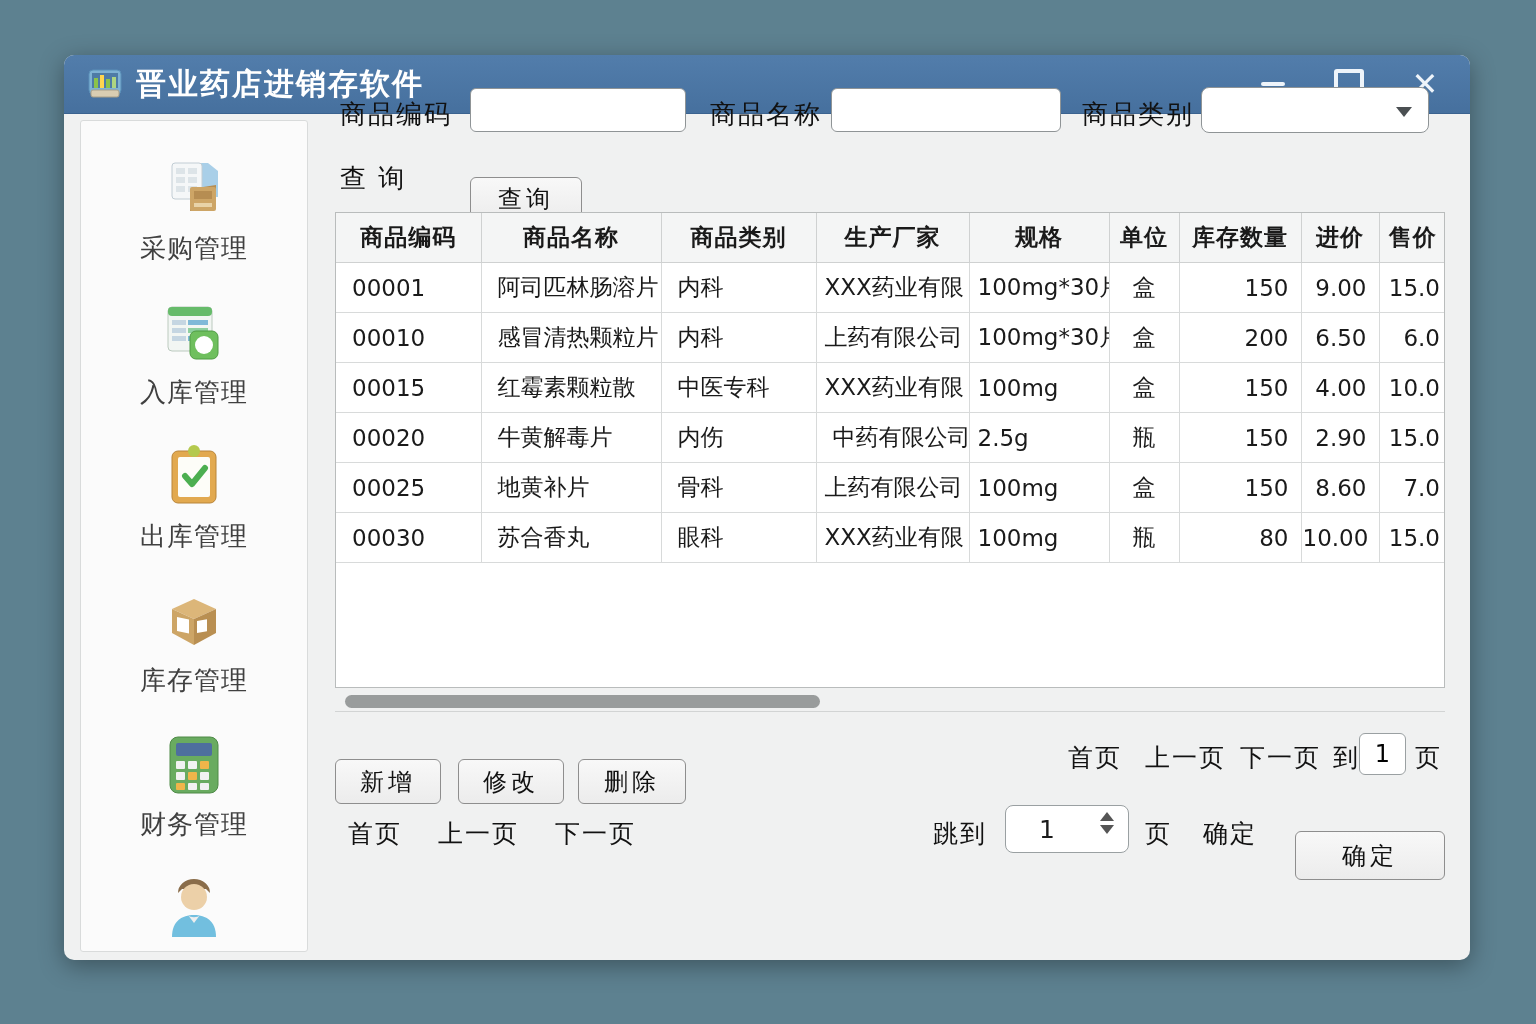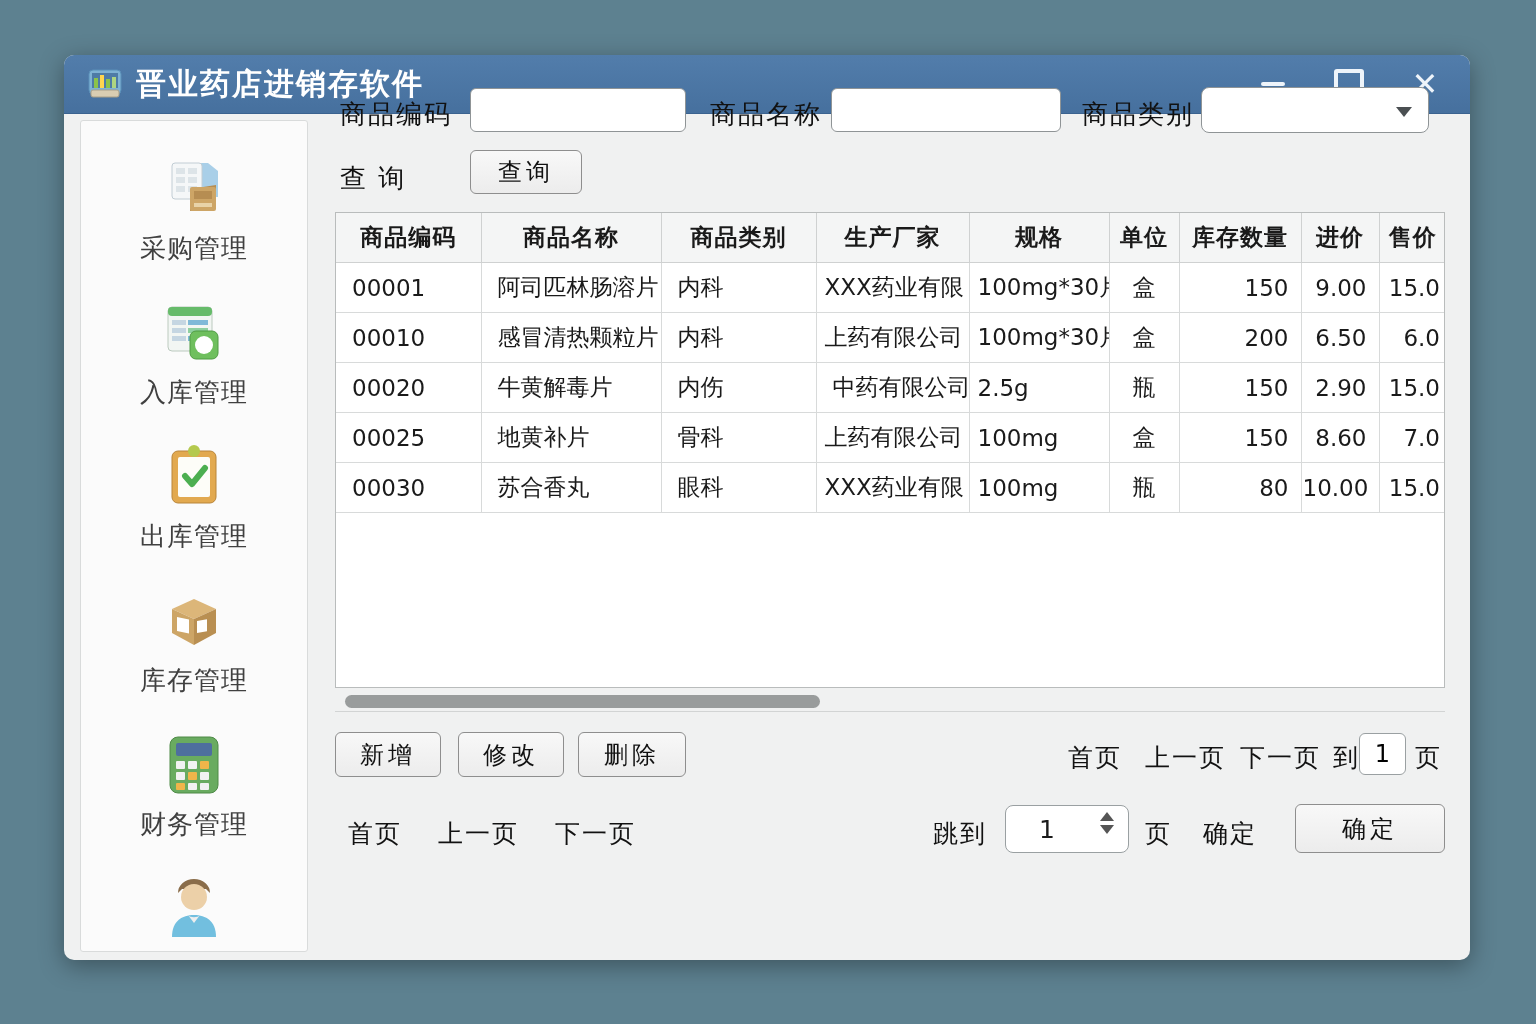--- a/index.html
+++ b/index.html
@@ -50,21 +50,21 @@
   }
   .dd-arrow{
     position:absolute;right:16px;top:19px;width:0;height:0;
     border-left:8px solid transparent;border-right:8px solid transparent;
     border-top:10px solid #4a4f52;
   }
   .btn{
     position:absolute;background:linear-gradient(#f8f8f8,#ececec);
     border:1px solid #8e8e8e;border-radius:6px;font-size:24px;letter-spacing:4px;
     display:flex;align-items:center;justify-content:center;cursor:pointer;color:#111;
-    font-family:inherit;box-sizing:border-box;
+    font-family:inherit;box-sizing:border-box;margin-top:27px;
   }
   
   .grid-wrap{
     position:absolute;left:271px;top:157px;width:1110px;height:476px;
     background:#fff;border:1px solid #b9bcbc;box-sizing:border-box;overflow:hidden;
   }
   table.grid{border-collapse:collapse;table-layout:fixed;width:1110px;font-size:23px;}
   .grid th{
     height:47px;background:#f4f5f5;font-weight:bold;text-align:center;
     border:1px solid #cfd1d1;border-top:none;letter-spacing:1px;
@@ -267,20 +267,31 @@
             <td class="c-left">感冒清热颗粒片</td>
             <td class="c-left">内科</td>
             <td class="c-left" style="padding-left:8px;">上药有限公司</td>
             <td class="c-left" style="padding-left:8px;">100mg*30片</td>
             <td class="c-center">盒</td>
             <td class="c-right">200</td>
             <td class="c-right">6.50</td>
             <td class="c-right" style="padding-right:6px;">6.0</td>
           </tr>
           <tr>
+            <td class="c-left">00015</td>
+            <td class="c-left">红霉素颗粒散</td>
+            <td class="c-left">中医专科</td>
+            <td class="c-left" style="padding-left:8px;">XXX药业有限</td>
+            <td class="c-left" style="padding-left:8px;">100mg</td>
+            <td class="c-center">盒</td>
+            <td class="c-right">150</td>
+            <td class="c-right">4.00</td>
+            <td class="c-right" style="padding-right:6px;">10.0</td>
+          </tr>
+          <tr>
             <td class="c-left">00020</td>
             <td class="c-left">牛黄解毒片</td>
             <td class="c-left">内伤</td>
             <td class="c-left" style="padding-left:16px;">中药有限公司</td>
             <td class="c-left" style="padding-left:8px;">2.5g</td>
             <td class="c-center">瓶</td>
             <td class="c-right">150</td>
             <td class="c-right">2.90</td>
             <td class="c-right" style="padding-right:6px;">15.0</td>
           </tr>

